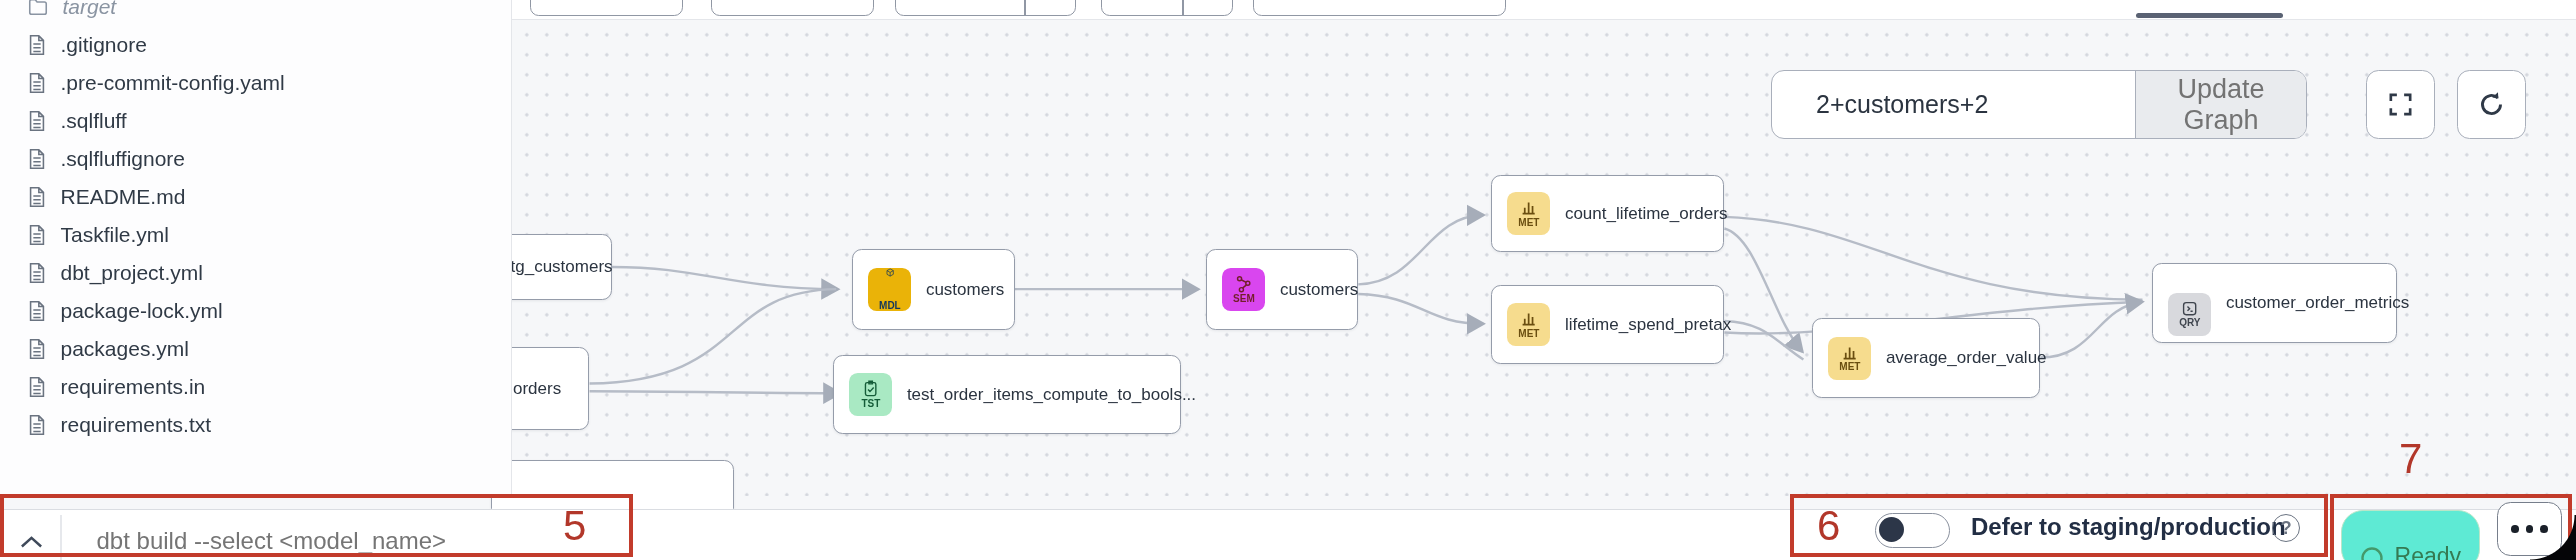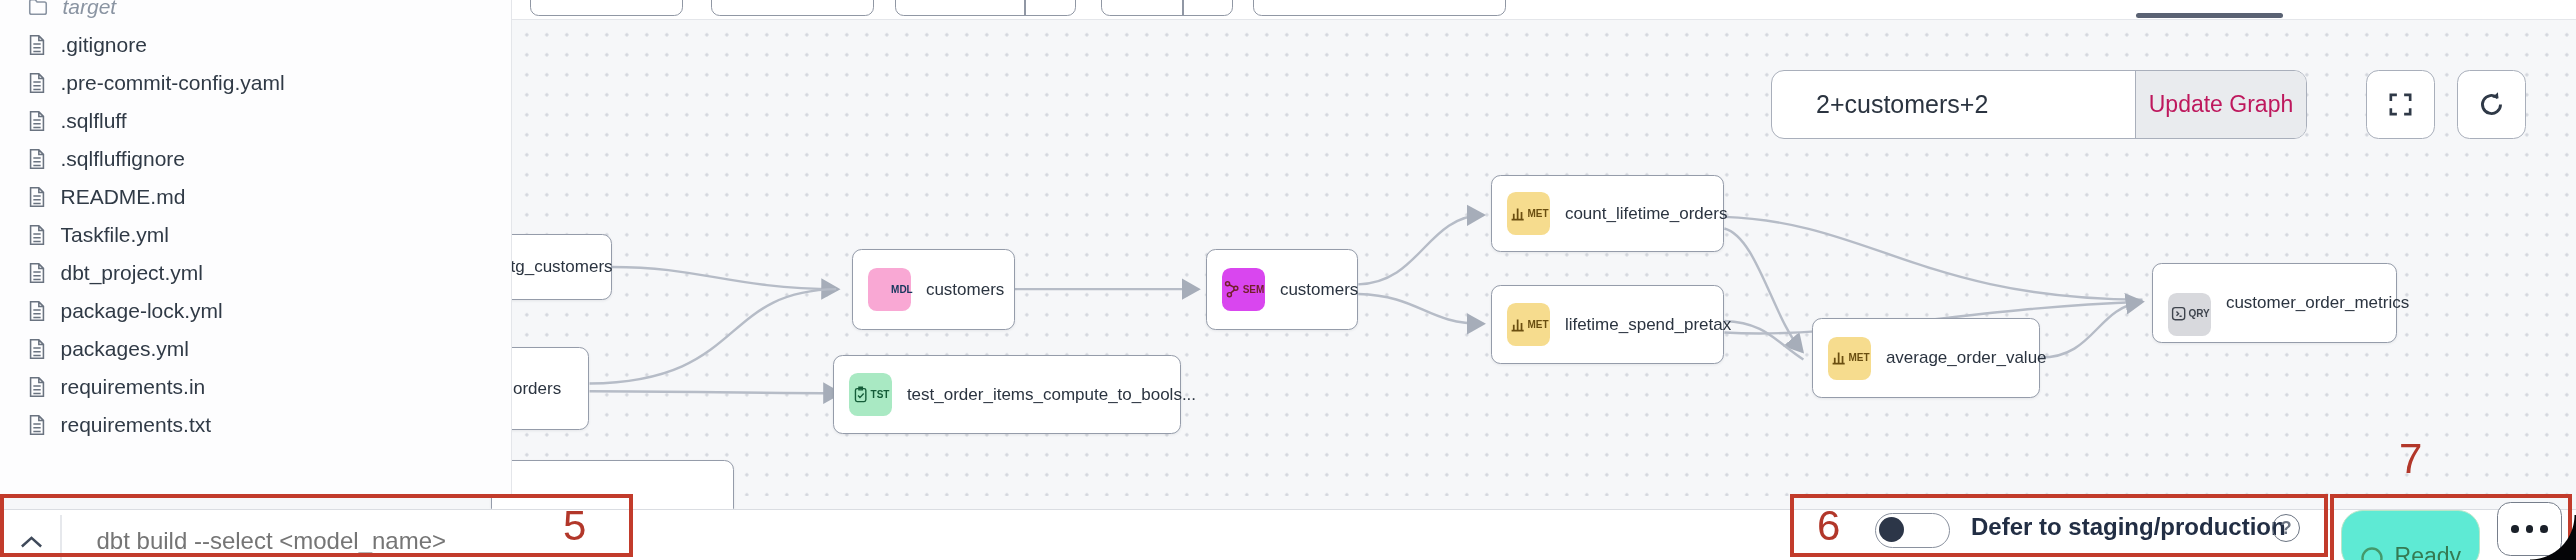--- a/index.html
+++ b/index.html
@@ -13,24 +13,24 @@
     background-size:20px 20px;background-position:5.8px 5.8px;z-index:1;}
   .edges{position:absolute;left:0;top:0;z-index:2;pointer-events:none;}
 
   
   .node{position:absolute;display:flex;align-items:center;gap:14.5px;
     background:#fff;border:1.9px solid #959caa;border-radius:9.6px;
     padding:0 15.4px;box-sizing:border-box;z-index:3;
     box-shadow:0 1px 2.9px rgba(25,35,55,.08);}
   .node .nlabel{font-size:17px;color:#2b3440;white-space:nowrap;font-weight:500;}
   .nicon{width:43px;height:43px;border-radius:8.7px;flex:0 0 auto;
-    display:flex;flex-direction:row;align-items:center;justify-content:center;gap:1px;}
+    display:flex;flex-direction:column;align-items:center;justify-content:center;gap:1px;}
   .nicon .ntype{font-size:10px;font-weight:bold;line-height:1;}
   .nicon svg{display:block;}
-  .ic-mdl{background:#f9a8d4;gap:24px;} .ic-mdl .ntype{color:#14375c;}
+  .ic-mdl{background:#eab308;gap:24px;} .ic-mdl .ntype{color:#14375c;}
   .ic-tst{background:#a9e9c3;} .ic-tst .ntype{color:#145c38;}
   .ic-sem{background:#d946ef;} .ic-sem .ntype{color:#731f2b;}
   .ic-met{background:#f6dc8e;} .ic-met .ntype{color:#6a4e10;}
   .ic-qry{background:#d8d9dd;margin-top:22px;} .ic-qry .ntype{color:#3f454e;}
   .node.cut{padding:0;}
   .node.cut .nlabel{position:absolute;}
 
   
   .top-strip{position:absolute;left:511px;top:0;width:2065px;height:19px;
     background:#fff;border-bottom:1px solid #e4e6ea;overflow:hidden;z-index:5;}
@@ -48,21 +48,21 @@
   .frow.folder .fname{font-style:italic;color:#8a94a2;}
   .frow svg{flex:0 0 auto;}
 
   
   .gc-group{position:absolute;left:1771px;top:70px;width:536px;height:69px;
     border:1.9px solid #a9afbb;border-radius:13px;background:#fff;display:flex;
     overflow:hidden;z-index:4;box-sizing:border-box;padding-left:19px;}
   .gc-input{flex:1;border:none;outline:none;padding:0 25px;font-size:25px;
     color:#2b3440;font-family:inherit;background:#fff;min-width:0;}
   .gc-update{flex:0 0 171px;background:#e9ebee;border:none;border-left:1.9px solid #a9afbb;
-    font-size:23px;color:#be185d;font-family:inherit;cursor:pointer;}
+    font-size:27px;color:#737373;font-family:inherit;cursor:pointer;}
   .gc-btn{position:absolute;top:70px;width:69px;height:69px;background:#fff;
     border:1.9px solid #a9afbb;border-radius:12.5px;box-sizing:border-box;z-index:4;
     display:flex;align-items:center;justify-content:center;cursor:pointer;}
 
   
   .bottom-bar{position:absolute;left:0;top:509px;width:2576px;height:65px;
     background:#fff;border-top:1.9px solid #dadde2;box-sizing:border-box;z-index:7;}
   .bb-chevron{position:absolute;left:9.6px;top:0;width:44px;height:63px;
     display:flex;align-items:center;justify-content:center;cursor:pointer;background:none;border:none;}
   .bb-div{position:absolute;left:60px;top:4.8px;height:53px;width:1.9px;background:#e6e8ec;}

